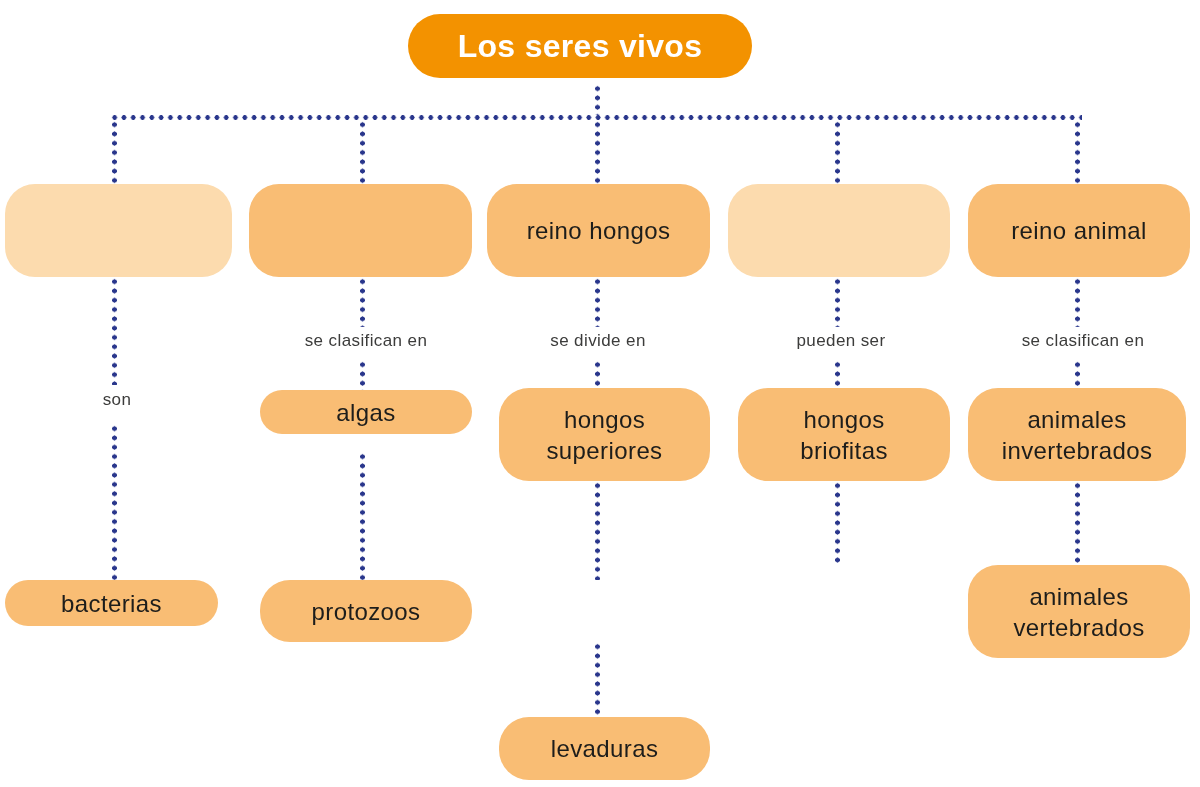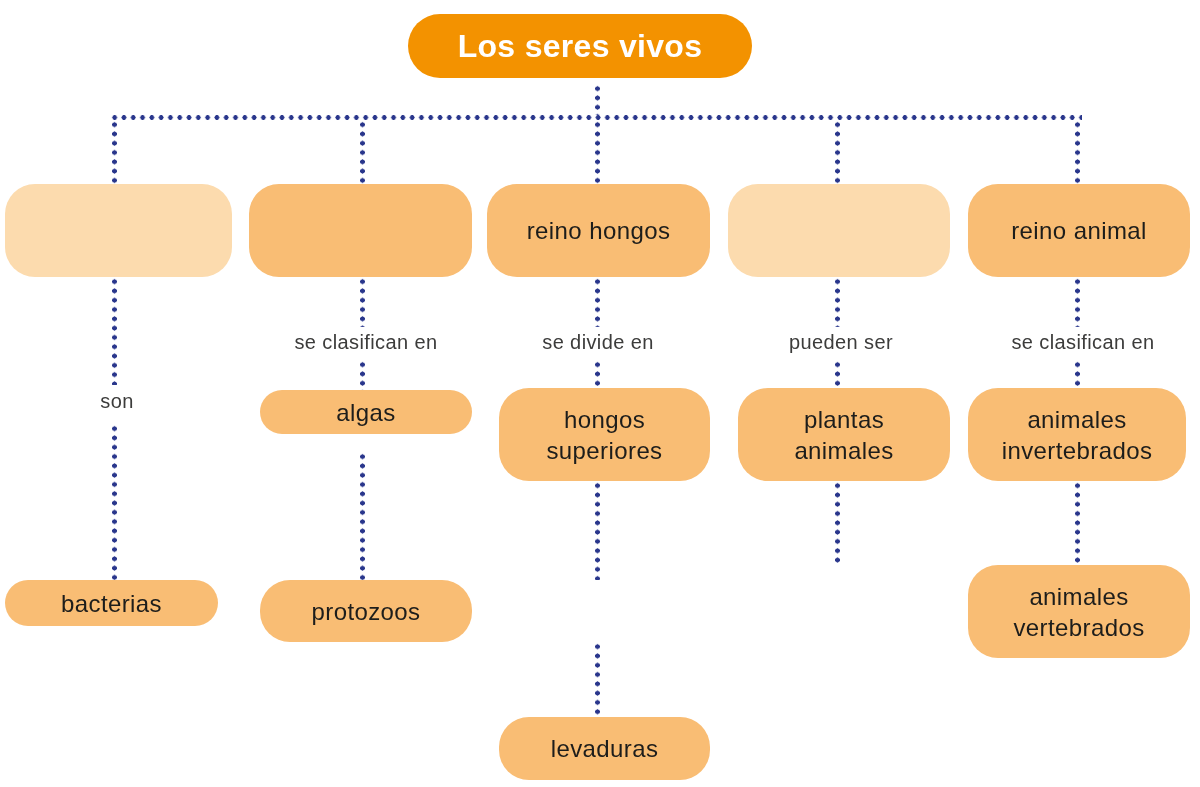--- a/index.html
+++ b/index.html
@@ -47,21 +47,21 @@
     position: absolute;
     width: 5px;
     background-image: radial-gradient(circle, var(--connector-dots, #29368C) 2.2px, transparent 2.6px);
     background-size: 5px 9.3px;
     background-repeat: repeat-y;
   }
   .rel-label {
     position: absolute;
     transform: translateX(-50%);
     white-space: nowrap;
-    font-size: 20px;
+    font-size: 17px;
     letter-spacing: 0.4px;
     color: var(--label-text, #3C3C3B);
     background: #ffffff;
     padding: 0 4px;
   }
 </style>
 </head>
 <body>
 
 <div class="canvas">
@@ -99,21 +99,21 @@
   <div class="rel-label" style="left:598px; top:331px;">se divide en</div>
   <div class="vline" style="left:595px; top:360px; height:28px;"></div>
   <div class="node two-line" style="left:499px; top:388px; width:211px; height:93px;">hongos superiores</div>
   <div class="vline" style="left:595px; top:481px; height:99px;"></div>
   <div class="vline" style="left:595px; top:642px; height:75px;"></div>
   <div class="node" style="left:499px; top:717px; width:211px; height:63px;">levaduras</div>
 
   <div class="vline" style="left:835px; top:277px; height:50px;"></div>
   <div class="rel-label" style="left:841px; top:331px;">pueden ser</div>
   <div class="vline" style="left:835px; top:360px; height:28px;"></div>
-  <div class="node two-line" style="left:738px; top:388px; width:212px; height:93px;">plantas animales</div>
+  <div class="node two-line" style="left:738px; top:388px; width:212px; height:93px;">hongos briofitas</div>
   <div class="vline" style="left:835px; top:481px; height:84px;"></div>
 
   <div class="vline" style="left:1075px; top:277px; height:50px;"></div>
   <div class="rel-label" style="left:1083px; top:331px;">se clasifican en</div>
   <div class="vline" style="left:1075px; top:360px; height:28px;"></div>
   <div class="node two-line" style="left:968px; top:388px; width:218px; height:93px;">animales invertebrados</div>
   <div class="vline" style="left:1075px; top:481px; height:84px;"></div>
   <div class="node two-line" style="left:968px; top:565px; width:222px; height:93px;">animales vertebrados</div>
 
 </div>

